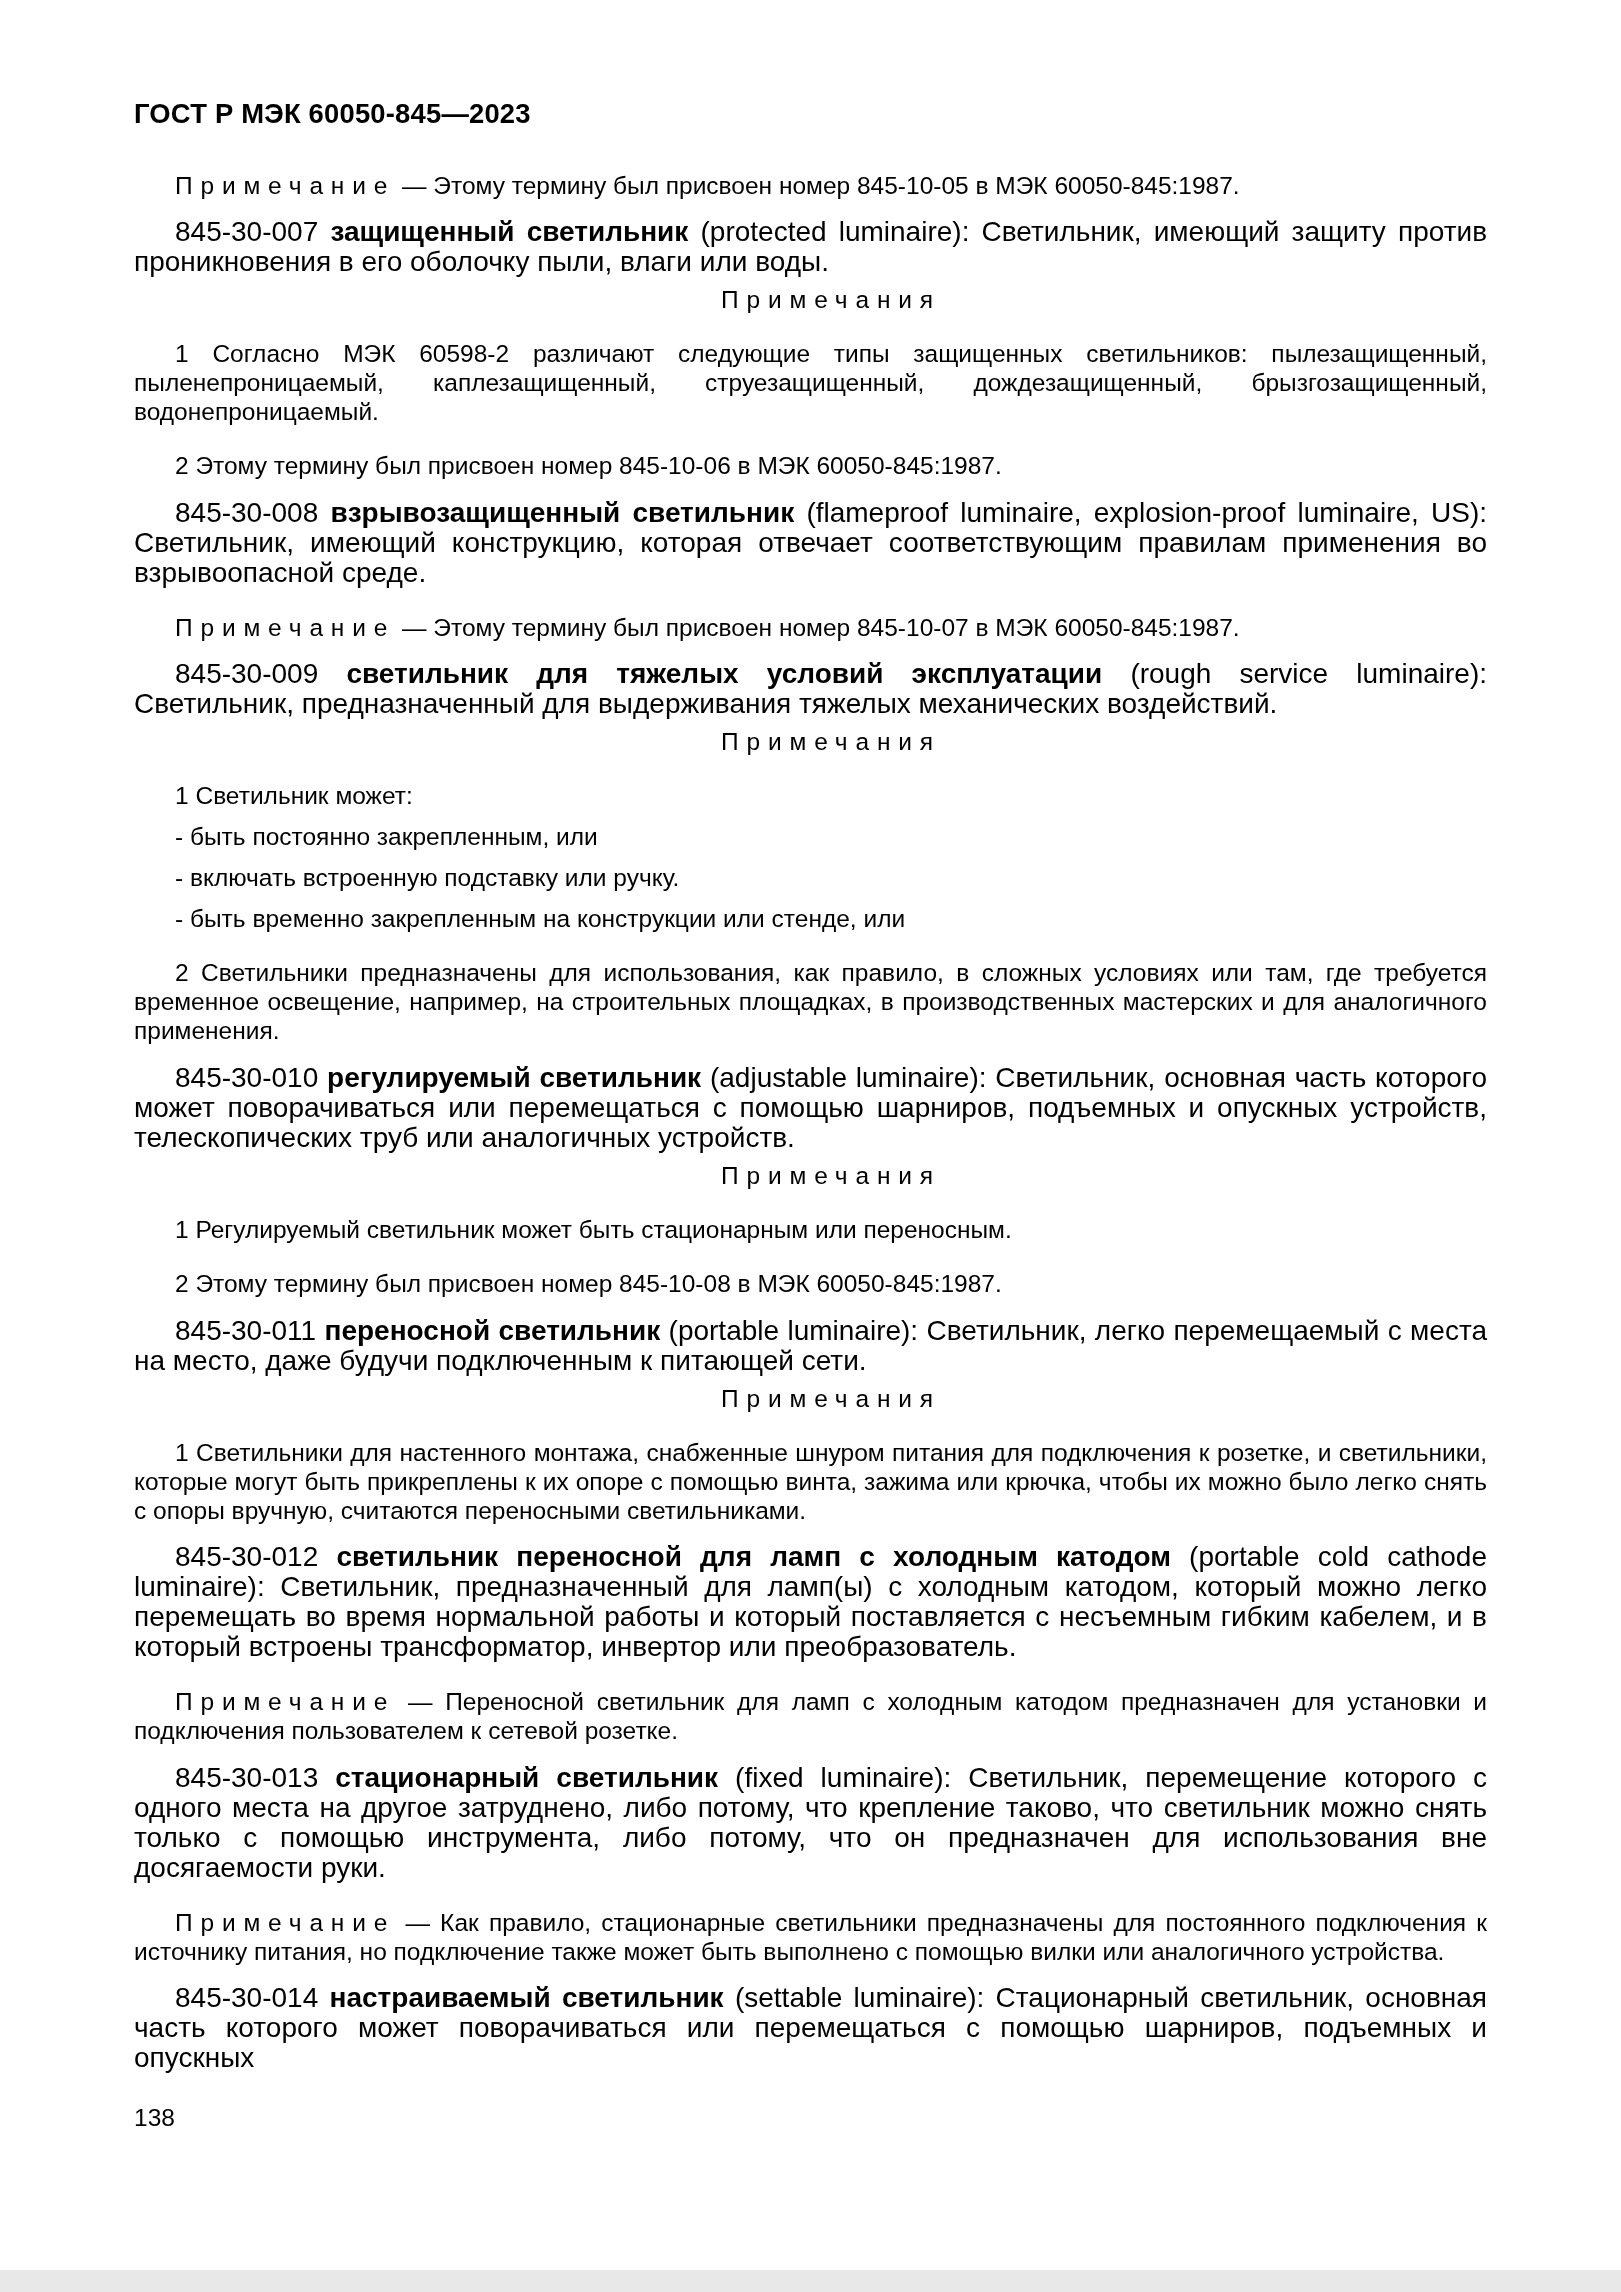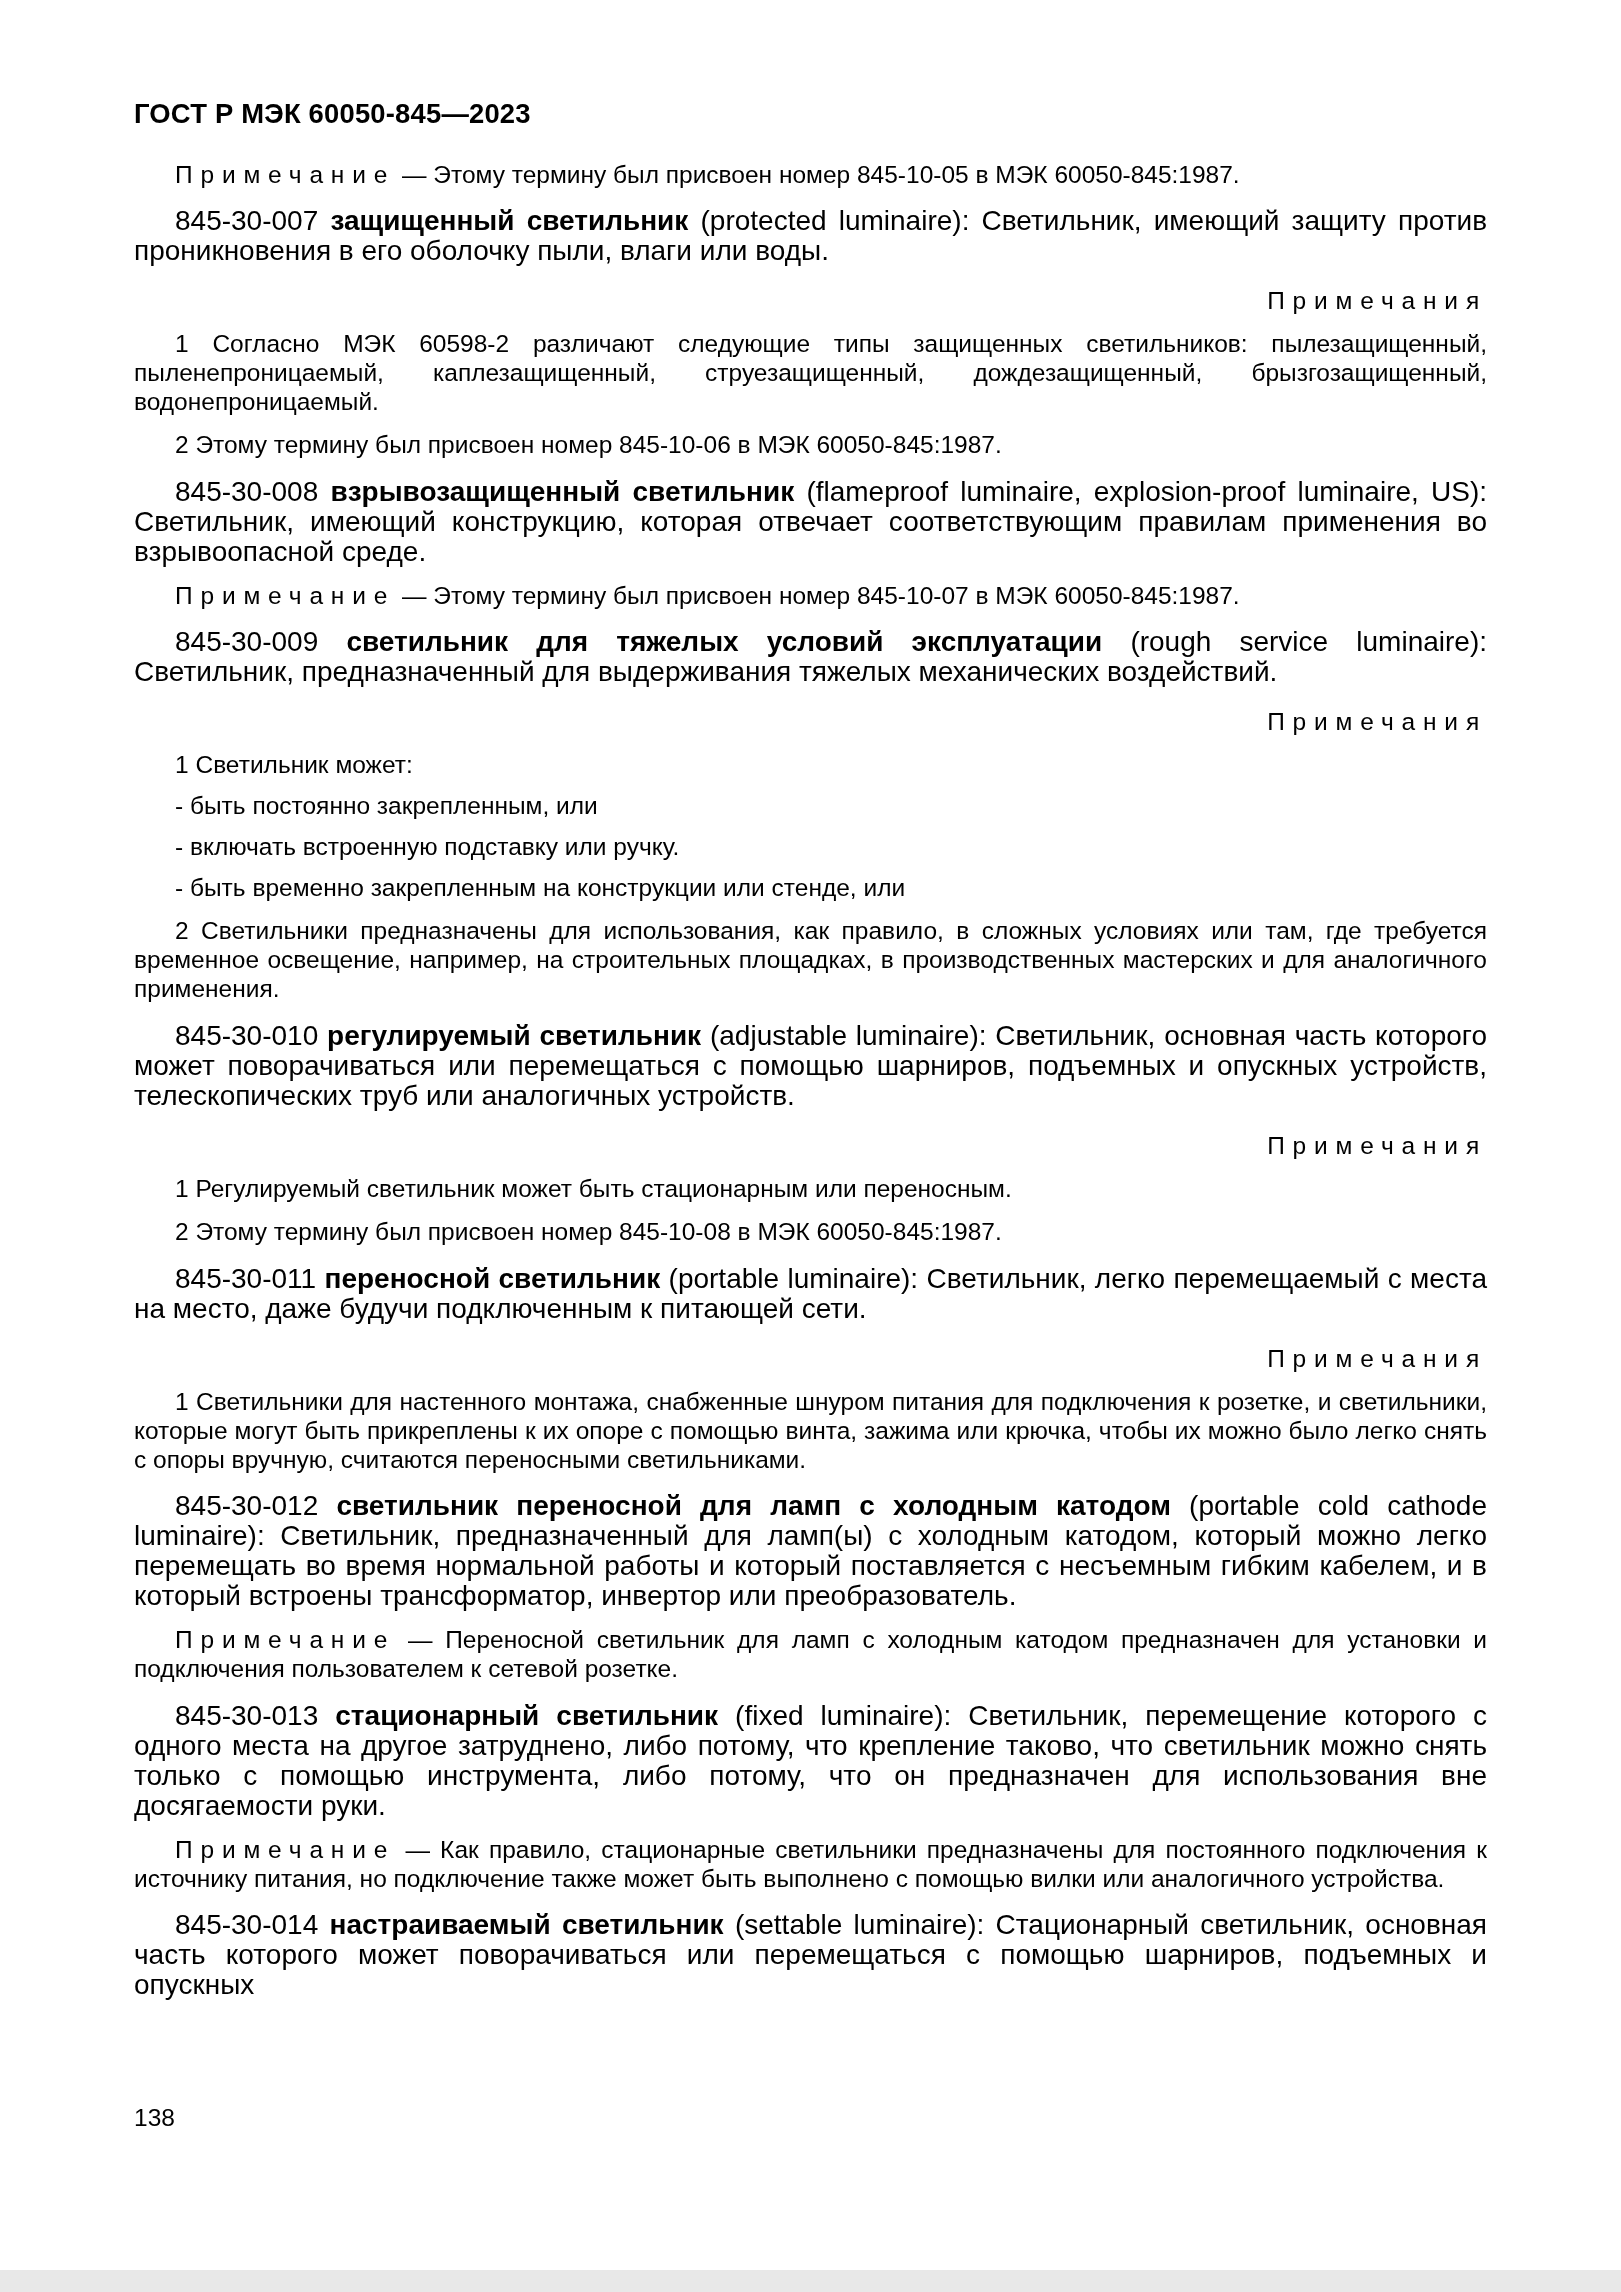--- a/index.html
+++ b/index.html
@@ -27,23 +27,23 @@
     text-align: justify;
     text-indent: 41px;
     margin-top: 17.6px;
   }
   .term b { font-weight: bold; }
   .small {
     font-size: 24.5px;
     line-height: 29px;
     text-align: justify;
     text-indent: 41px;
-    margin-top: 14px;
+    margin-top: 25px;
   }
-  .notes-heading { margin-top: 20px; text-align: right; }
+  .notes-heading { margin-top: 8px; text-align: center; }
   .list-item { margin-top: 12px; }
   .spaced { letter-spacing: 0.32em; }
   .footer {
     position: absolute;
     left: 134px;
     bottom: 138px;
     font-size: 24.5px;
   }
 </style>
 </head>

